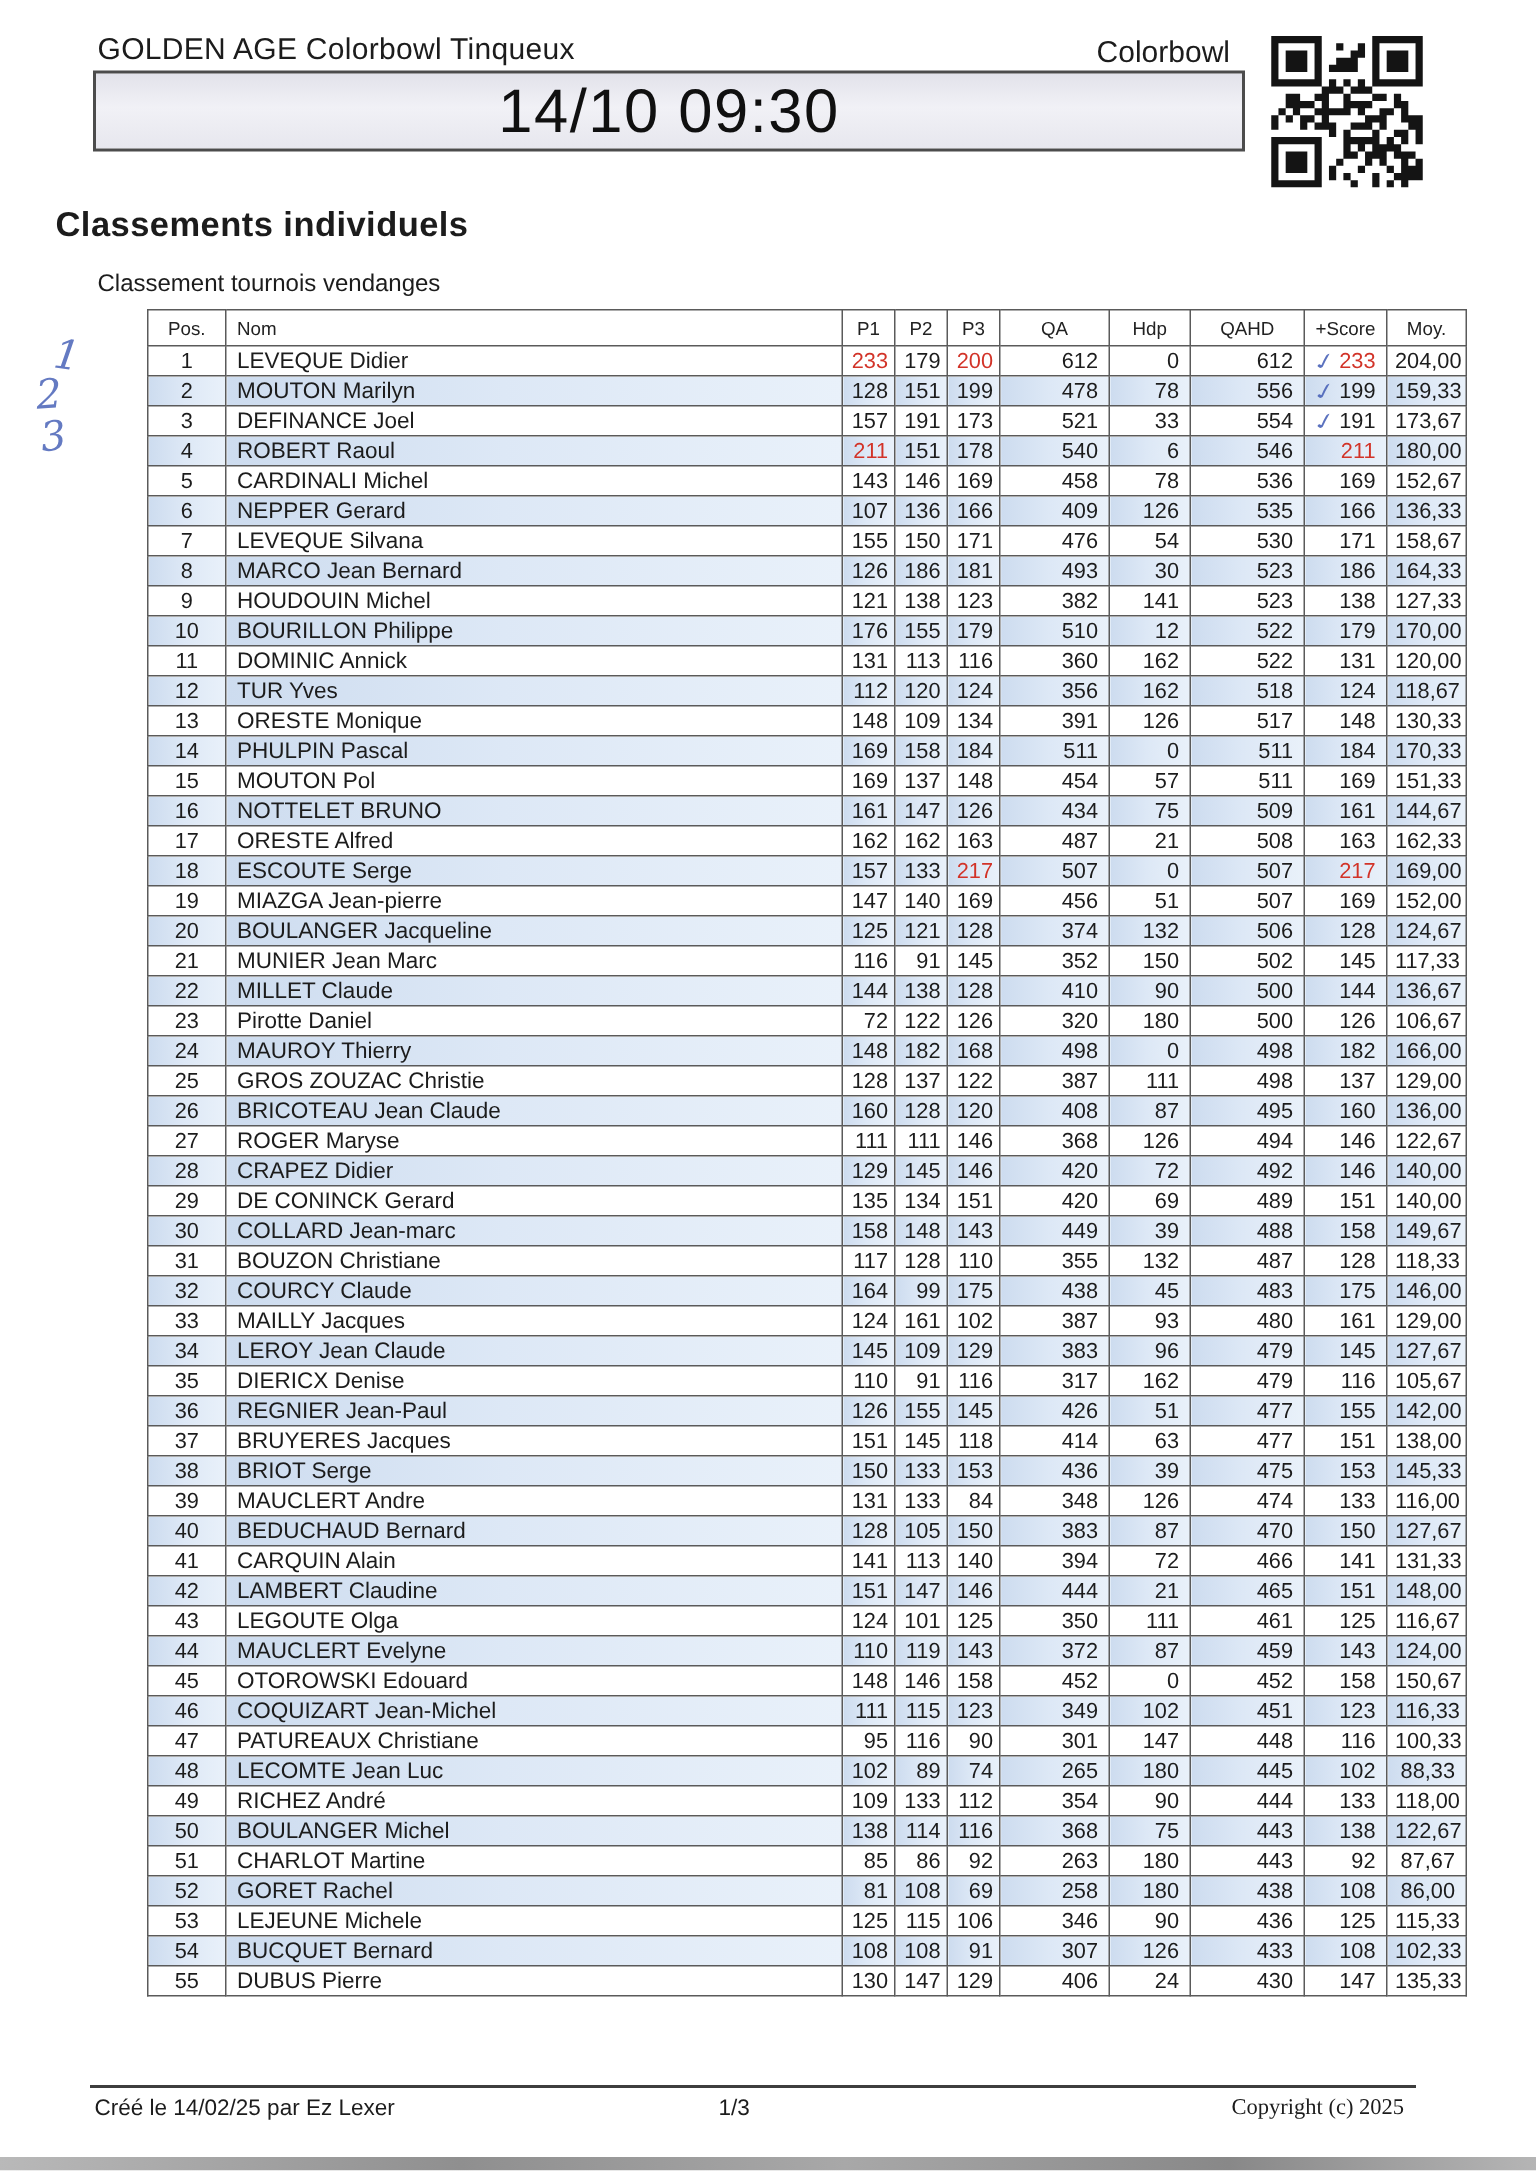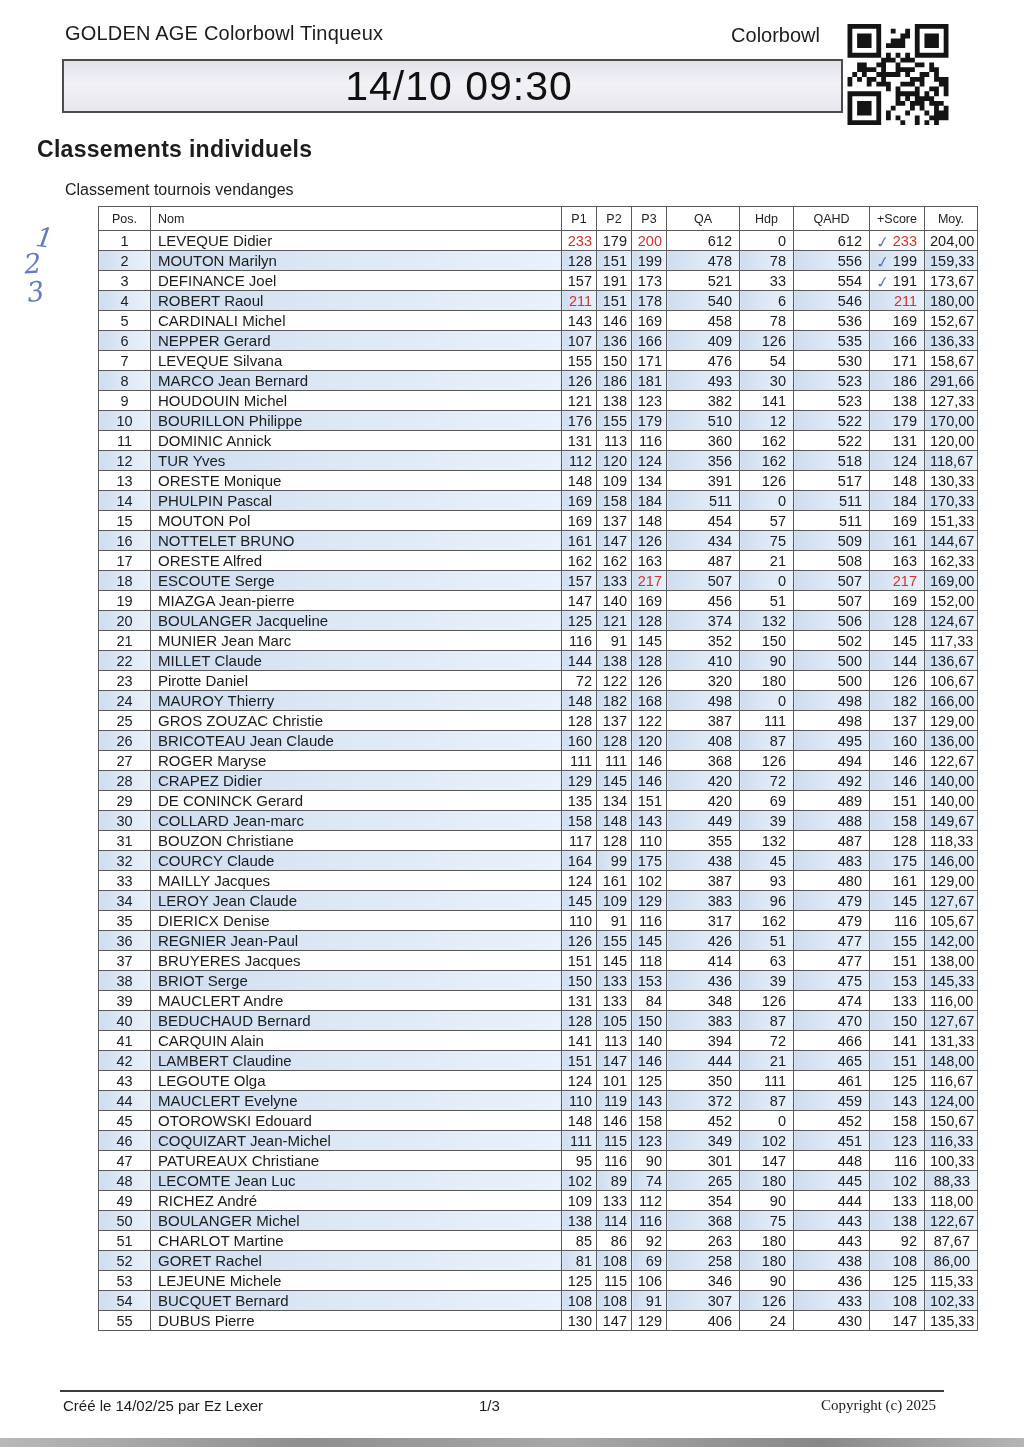--- a/index.html
+++ b/index.html
@@ -12,24 +12,24 @@
   html,body{margin:0;padding:0;background:#e9e9e9;}
   .page{
     position:relative;width:1024px;height:1447px;margin:0 auto;
     background:#ffffff;overflow:hidden;
     font-family:"Liberation Sans","DejaVu Sans",sans-serif;color:#1c1c1c;
   }
   
   .company{position:absolute;left:65px;top:22px;font-size:20px;letter-spacing:.2px;}
   .brand{position:absolute;right:204px;top:24px;font-size:20px;}
   .banner{
-    position:absolute;left:62px;top:59px;width:764px;height:50px;
+    position:absolute;left:62px;top:47px;width:764px;height:50px;
     border:2px solid #4c4c4c;
     background:linear-gradient(180deg,#e2e2ea 0%,#f1f1f6 45%,#e7e7ee 100%);
-    display:flex;align-items:center;justify-content:center;padding-left:13px;
+    display:flex;align-items:center;justify-content:center;
   }
   .banner span{font-size:41px;letter-spacing:1px;color:#101010;}
   .qr{position:absolute;left:846px;top:24px;width:104px;height:101px;}
   .doc-title{position:absolute;left:0;top:136px;width:100%;text-align:left;
     font-size:23px;font-weight:bold;letter-spacing:.3px;padding-left:37px;}
   .subtitle{position:absolute;left:65px;top:181px;font-size:16px;}
   
   .table-wrap{position:absolute;left:0;top:206px;padding-left:36px;}
   table{border-collapse:collapse;table-layout:fixed;width:879px;margin-left:62px;}
   th,td{border:1px solid var(--border);overflow:hidden;white-space:nowrap;}
@@ -197,21 +197,21 @@
           <tr class="shaded">
             <td class="c-pos">8</td>
             <td class="c-nom">MARCO Jean Bernard</td>
             <td class="c-p1">126</td>
             <td class="c-p2">186</td>
             <td class="c-p3">181</td>
             <td class="c-qa">493</td>
             <td class="c-hdp">30</td>
             <td class="c-qahd">523</td>
             <td class="c-score">186</td>
-            <td class="c-moy">291,66</td>
+            <td class="c-moy">164,33</td>
           </tr>
           <tr>
             <td class="c-pos">9</td>
             <td class="c-nom">HOUDOUIN Michel</td>
             <td class="c-p1">121</td>
             <td class="c-p2">138</td>
             <td class="c-p3">123</td>
             <td class="c-qa">382</td>
             <td class="c-hdp">141</td>
             <td class="c-qahd">523</td>

